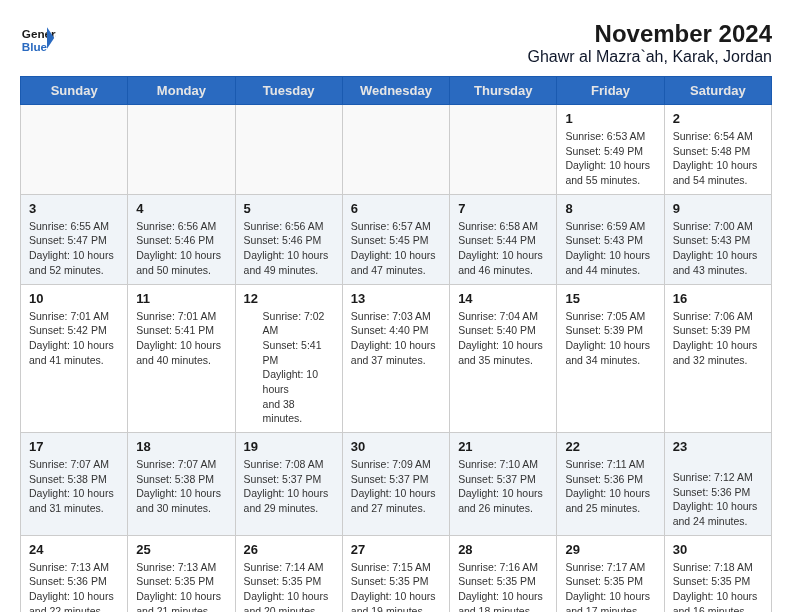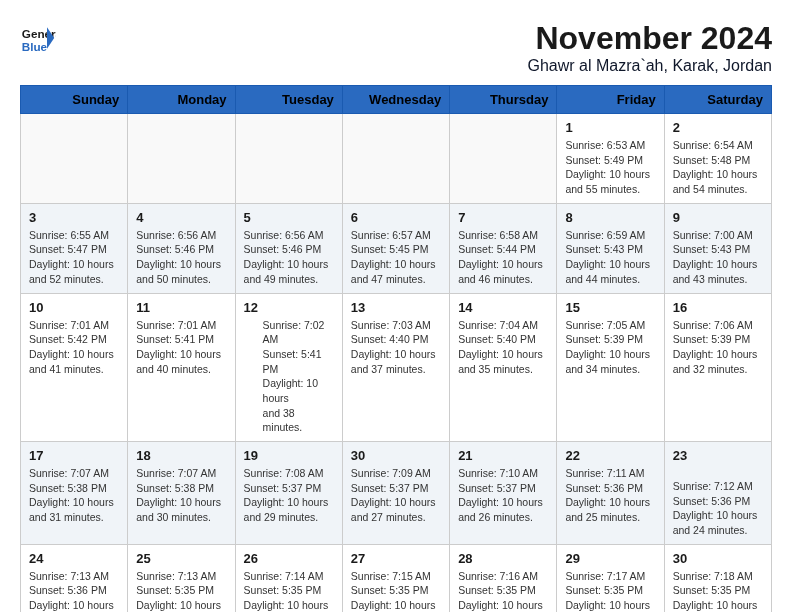--- a/index.html
+++ b/index.html
@@ -22,37 +22,37 @@
       gap: 4px;
     }
     .logo-icon {
       width: 36px;
       height: 36px;
     }
     .title-block {
       text-align: right;
     }
     .month-title {
-      font-size: 32px;
+      font-size: 24px;
       font-weight: bold;
       color: #1a1a1a;
     }
     .location {
       font-size: 16px;
       color: #0f172a;
     }
     table {
       width: 100%;
       border-collapse: collapse;
       table-layout: fixed;
     }
     th {
       background-color: #2a6ac0;
-      color: #000000;
-      text-align: right;
+      color: #e5e5e5;
+      text-align: center;
       padding: 6px 8px;
       font-size: 13px;
       font-weight: bold;
       border: 1px solid #1a5ab0;
     }
     td {
       border: 1px solid #ccc;
       vertical-align: top;
       padding: 6px 8px;
       font-size: 11px;

